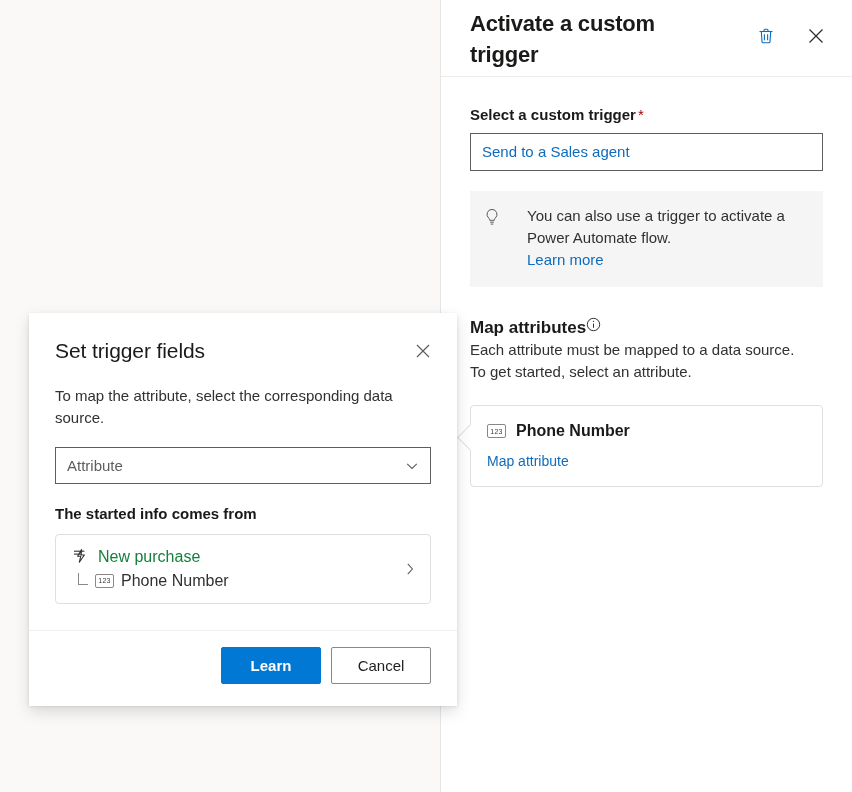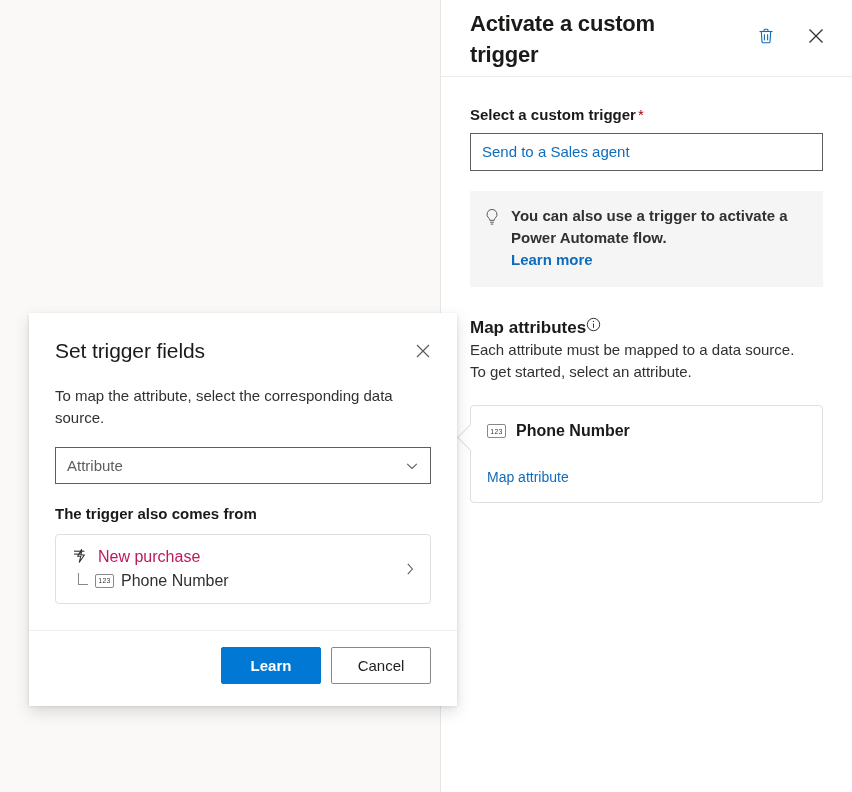--- a/index.html
+++ b/index.html
@@ -104,23 +104,22 @@
     white-space: nowrap;
     overflow: hidden;
     text-overflow: ellipsis;
   }
 
   #tip-box {
     margin-top: 20px;
     background: #f5f5f5;
     padding: 14px 14px 16px 14px;
     display: flex;
-    gap: 11px;
+    gap: 27px;
     align-items: flex-start;
-    font-weight: bold;
   }
   #tip-text {
     font-size: 15px;
     line-height: 22px;
     color: #323130;
   }
   .link {
     color: #0f6cbd;
     cursor: pointer;
     text-decoration: none;
@@ -157,21 +156,21 @@
     align-items: center;
     gap: 10px;
   }
   #attr-name {
     font-size: 16px;
     font-weight: 600;
     color: #1b1a19;
     line-height: 20px;
   }
   #attr-map-link {
-    margin-top: 28px;
+    margin-top: 12px;
     font-size: 14px;
     color: #0f6cbd;
     cursor: pointer;
     display: inline-block;
   }
 
   
   .type-123 {
     width: 19px;
     height: 14px;
@@ -272,21 +271,21 @@
     cursor: pointer;
   }
   #source-lines { display: flex; flex-direction: column; gap: 3px; }
   #source-primary-row {
     display: flex;
     align-items: center;
     gap: 9px;
   }
   #source-primary {
     font-size: 16px;
-    color: #be185d;
+    color: #15803d;
     line-height: 21px;
     text-align: center;
   }
   #source-child-row {
     display: flex;
     align-items: center;
     gap: 7px;
     padding-left: 8px;
   }
   #source-child {
@@ -431,21 +430,21 @@
 
     <div id="attribute-dropdown">
       <span id="attribute-dropdown-value">Attribute</span>
       <span>
         <svg width="16" height="16" viewBox="0 0 16 16" fill="none" stroke="#605e5c" stroke-width="1.1">
           <path d="M3.2 5.8L8 10.4l4.8-4.6"></path>
         </svg>
       </span>
     </div>
 
-    <div id="source-label">The trigger also comes from</div>
+    <div id="source-label">The started info comes from</div>
 
     <div id="source-item">
       <div id="source-lines">
         <div id="source-primary-row">
           <span style="flex:none;">
             <svg width="19" height="19" viewBox="0 0 19 19" fill="none" stroke="#323130" stroke-width="1.1">
               <path d="M4 4.2h10.4"></path>
               <path d="M4 7.1h7.4"></path>
               <path d="M11.6 2.6L7.6 9.2h3.2l-1.5 6 5.1-7.2h-3.3z" stroke-linejoin="round"></path>
             </svg>

